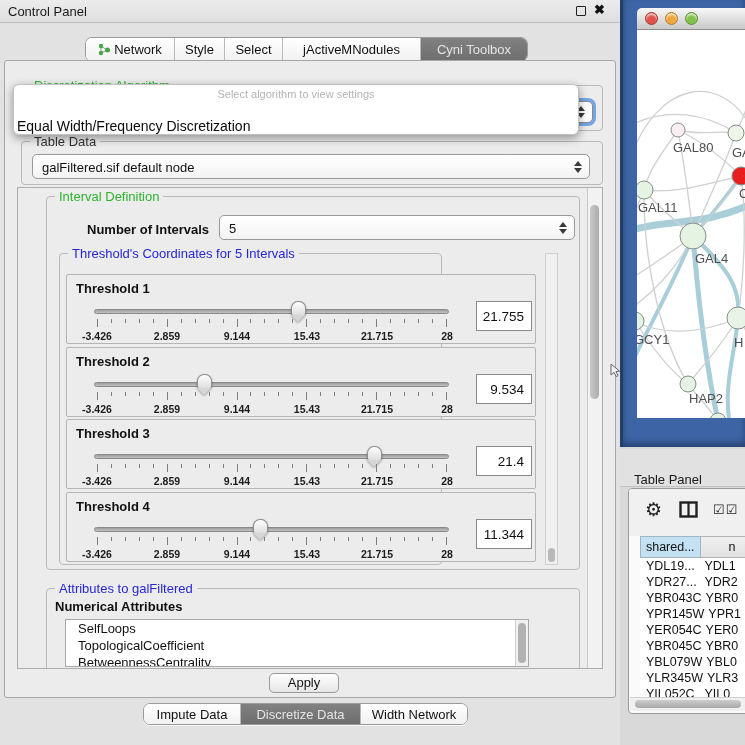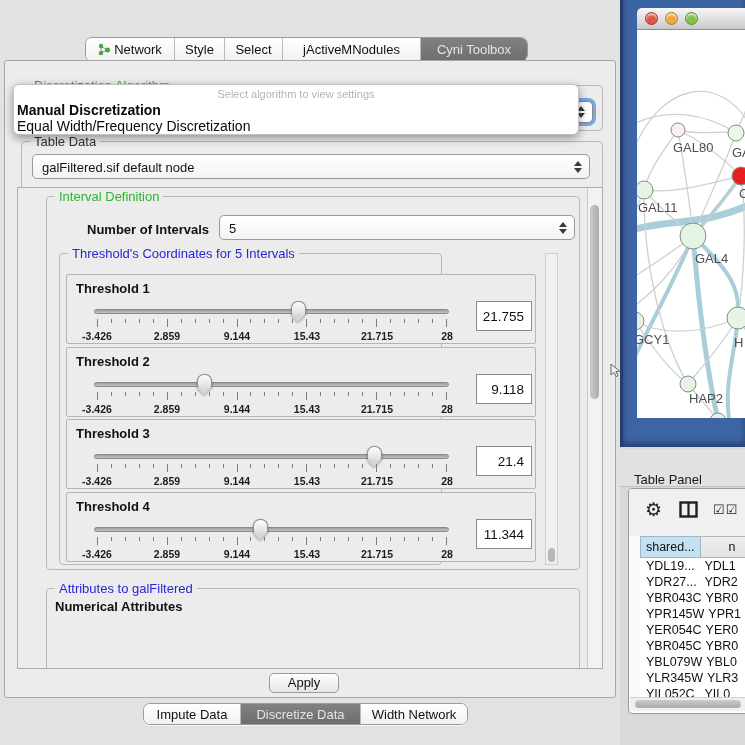--- a/index.html
+++ b/index.html
@@ -96,20 +96,25 @@
   .tc2{width:60px;padding-left:4px;white-space:nowrap;overflow:hidden;}
   .hsb{position:absolute;left:1px;top:208px;width:128px;height:13px;background:#f0f0f0;border-top:1px solid #cfcfcf;}
   .hsb-thumb{position:absolute;left:5px;top:2px;width:106px;height:8px;border-radius:4px;background:linear-gradient(#cdcdcd,#a9a9a9);}
 </style>
 </head>
 <body>
 
 <div class="screen">
 
   <div class="cp">
+    <div class="cp-titlebar">
+      <div class="cp-title">Control Panel</div>
+      <div class="float-icon"></div>
+      <div class="close-icon">✖</div>
+    </div>
 
     <div class="tabbar" style="left:85px;top:37px;height:23px;" id="top-tabs">
         <div class="tab" style="width: 89px;">
           <svg width="12" height="13">
             <line x1="3" y1="3" x2="9" y2="7" stroke="#999" stroke-width="1"></line>
             <line x1="3" y1="10" x2="9" y2="7" stroke="#999" stroke-width="1"></line>
             <line x1="3" y1="3" x2="3" y2="10" stroke="#999" stroke-width="1"></line>
             <circle cx="3" cy="3" r="2.2" fill="#46a546"></circle>
             <circle cx="3" cy="10" r="2.2" fill="#46a546"></circle>
             <circle cx="9.5" cy="7" r="2.5" fill="#46a546"></circle>
@@ -134,25 +139,24 @@
 
       <div class="group" style="left:16px;top:24px;width:582px;height:46px;">
         <div class="group-title t-green">Discretization Algorithm</div>
       </div>
       <div class="combo-frag">
         <div class="stepper"></div>
       </div>
 
       <div class="popup">
         <div class="popup-ph">Select algorithm to view settings</div>
-        <div class="popup-opt1">Manual Discretization</div>
         <div class="popup-opt2">Equal Width/Frequency Discretization</div>
       </div>
 
-      <div class="group" style="left:16px;top:80px;width:582px;height:56px;">
+      <div class="group" style="left:16px;top:80px;width:582px;height:44px;">
         <div class="group-title t-dark">Table Data</div>
         <div class="combo" style="left:10px;top:12px;width:558px;height:25px;">
           <div class="val">galFiltered.sif default node</div>
           <div class="stepper"></div>
         </div>
       </div>
 
       <div class="scrollpane">
 
         <div class="group" style="left:28px;top:8px;width:534px;height:374px;">
@@ -253,21 +257,21 @@
                   </div>
       <div class="tick-labels">
                     <span class="tick-lab" style="left: 0%;">-3.426</span>
                     <span class="tick-lab" style="left: 20%;">2.859</span>
                     <span class="tick-lab" style="left: 40%;">9.144</span>
                     <span class="tick-lab" style="left: 60%;">15.43</span>
                     <span class="tick-lab" style="left: 80%;">21.715</span>
                     <span class="tick-lab" style="left: 100%;">28</span>
                   </div>
     </div>
-    <div class="th-value">9.118</div>
+    <div class="th-value">9.534</div>
   </div>
 
   <div class="threshold" style="top: 165px;">
     <div class="th-label">Threshold 3</div>
     <div class="slider">
       <div class="track"></div>
       <div class="thumb" style="left: 279.944px;">
         <div class="thumb-body"></div>
         <div class="thumb-tip"></div>
       </div>
@@ -361,20 +365,28 @@
 </div>
 
           <div class="abs" style="left:498px;top:56px;width:13px;height:312px;background:#f0f0f0;border:1px solid #cfcfcf;box-sizing:border-box;">
             <div class="abs" style="left:2px;bottom:2px;width:7px;height:14px;border-radius:4px;background:#b8b8b8;"></div>
           </div>
         </div>
 
         <div class="group" style="left:28px;top:400px;width:534px;height:84px;">
           <div class="group-title t-blue">Attributes to galFiltered</div>
           <div class="attr-sub">Numerical Attributes</div>
+          <div class="attr-list" id="attr-list">
+            <div class="attr-sb">
+              <div class="attr-sb-thumb"></div>
+            </div>
+          <div class="attr-item">SelfLoops</div>
+              <div class="attr-item">TopologicalCoefficient</div>
+              <div class="attr-item">BetweennessCentrality</div>
+            </div>
         </div>
 
         <div class="vsb">
           <div class="vsb-thumb" style="top:17px;height:194px;"></div>
         </div>
       </div>
 
       <div class="apply-btn">Apply</div>
     </div>
 

